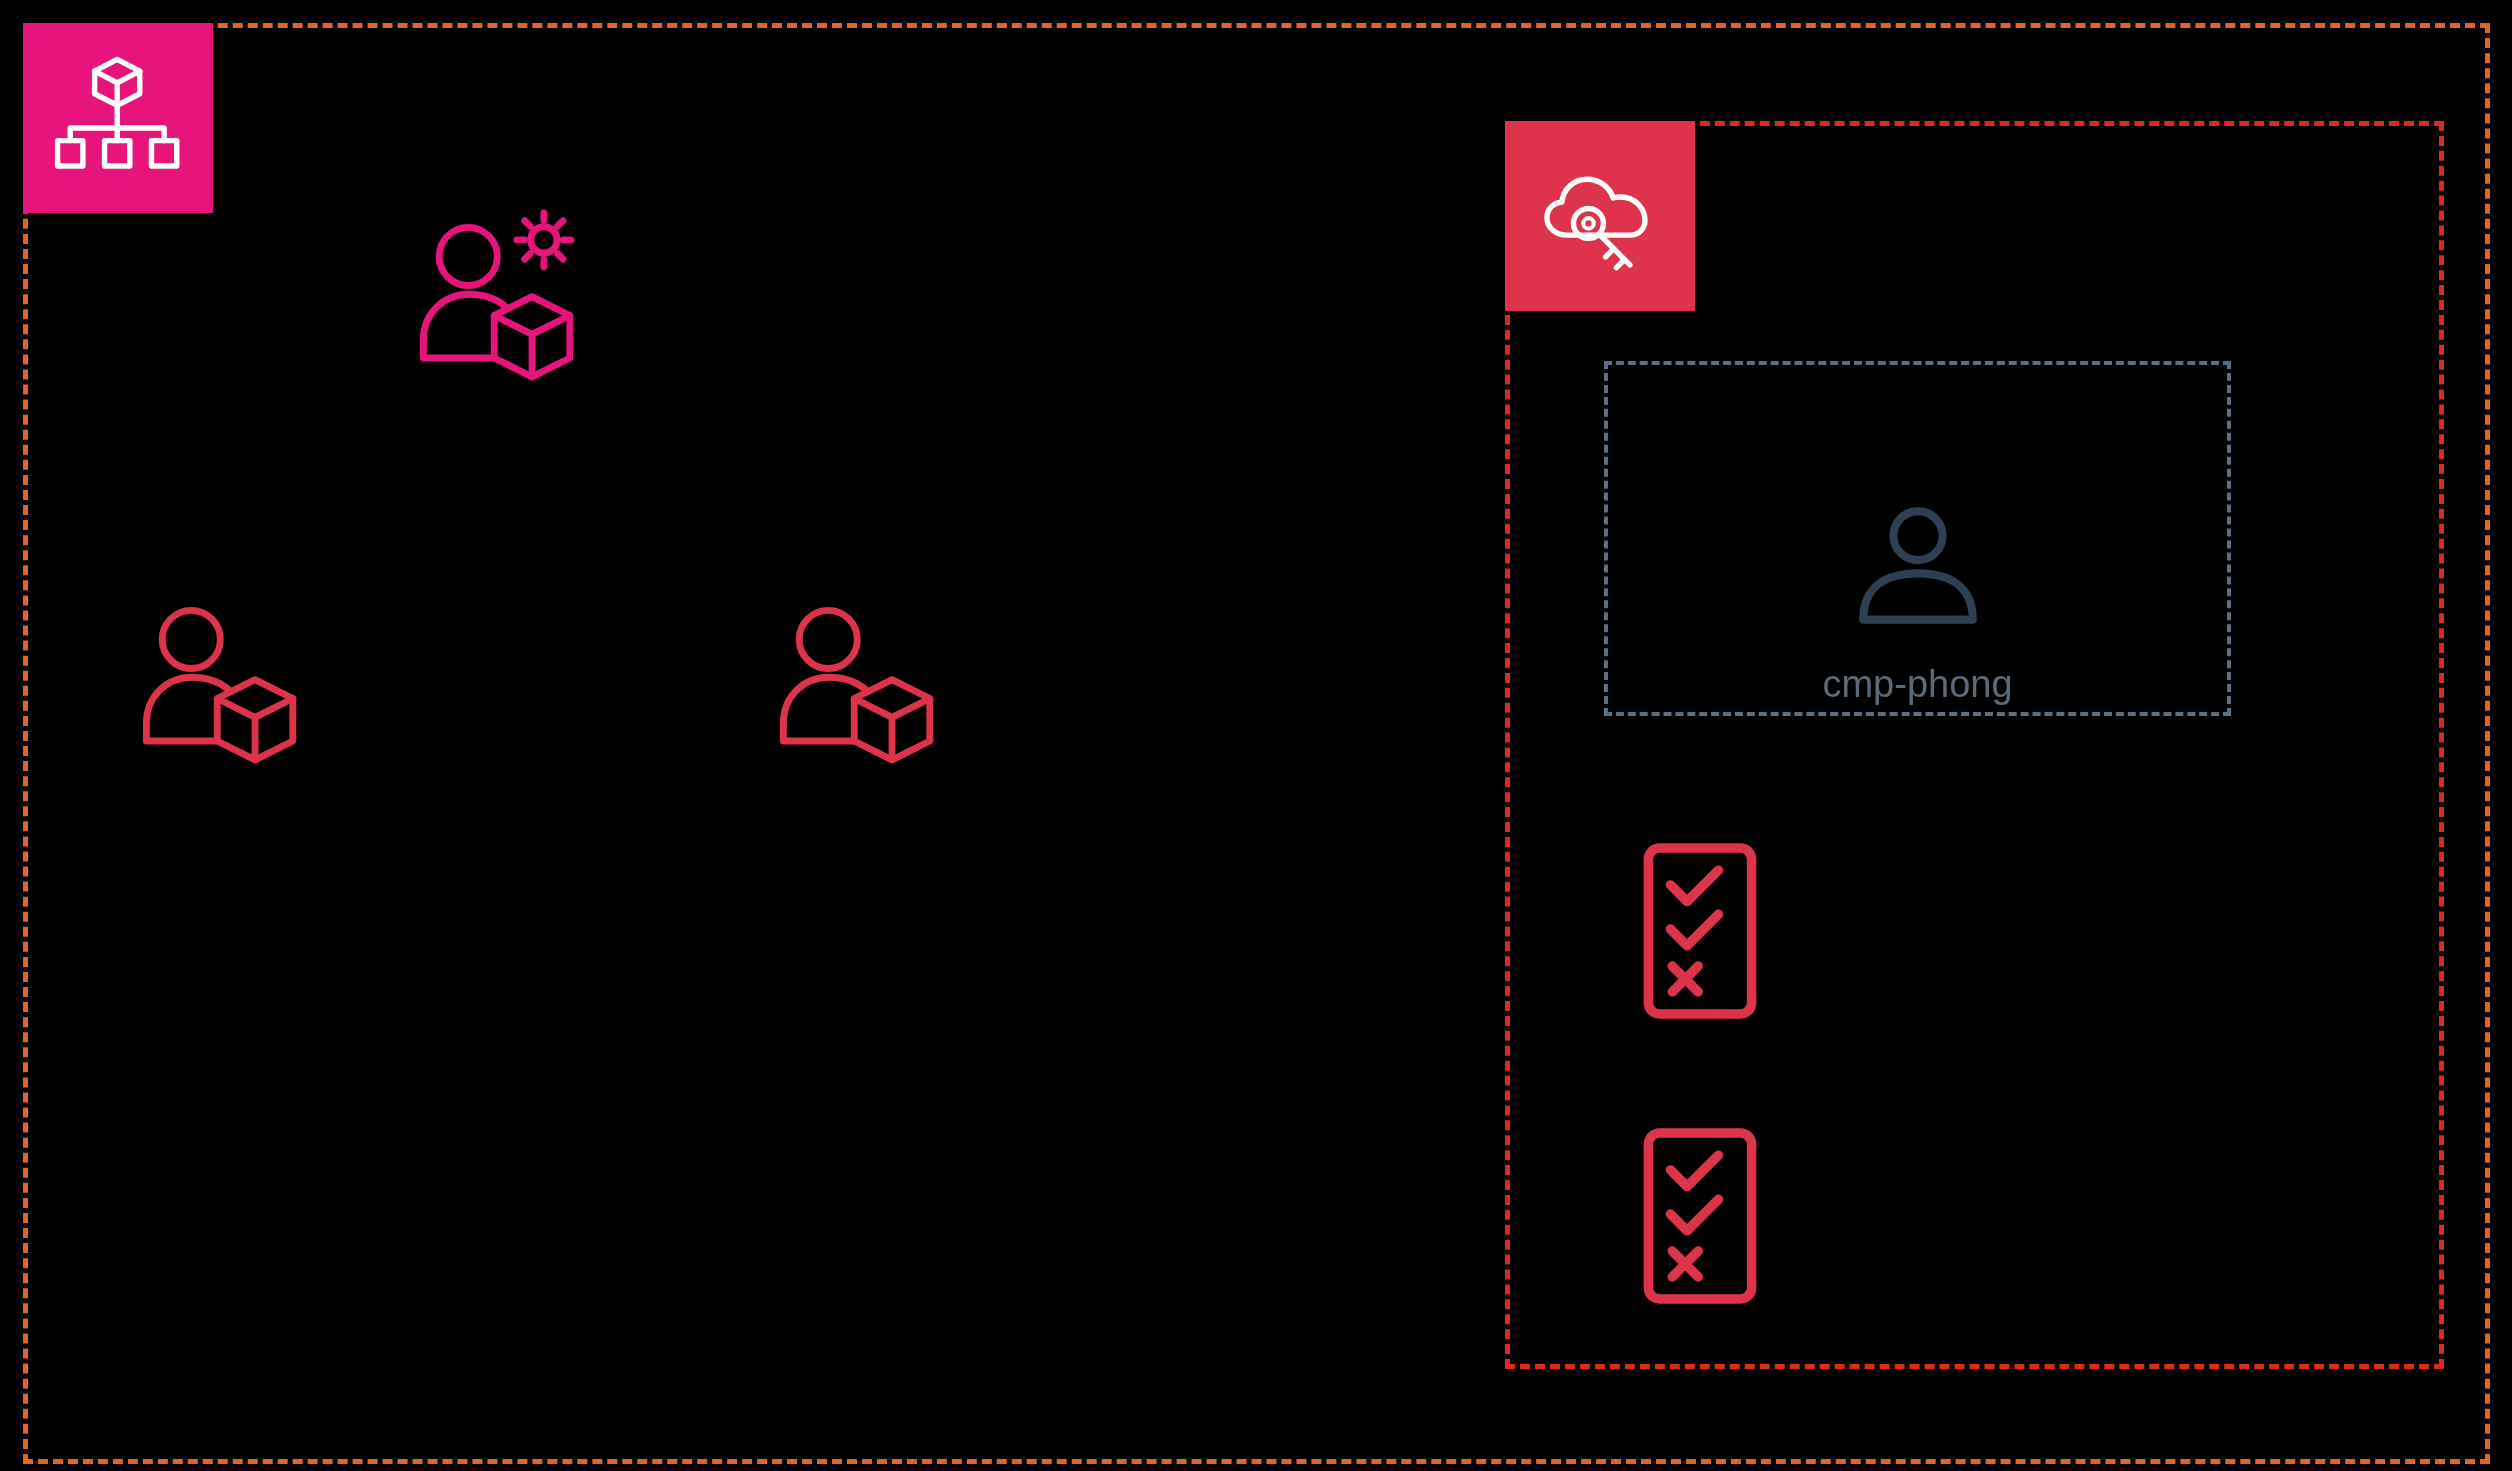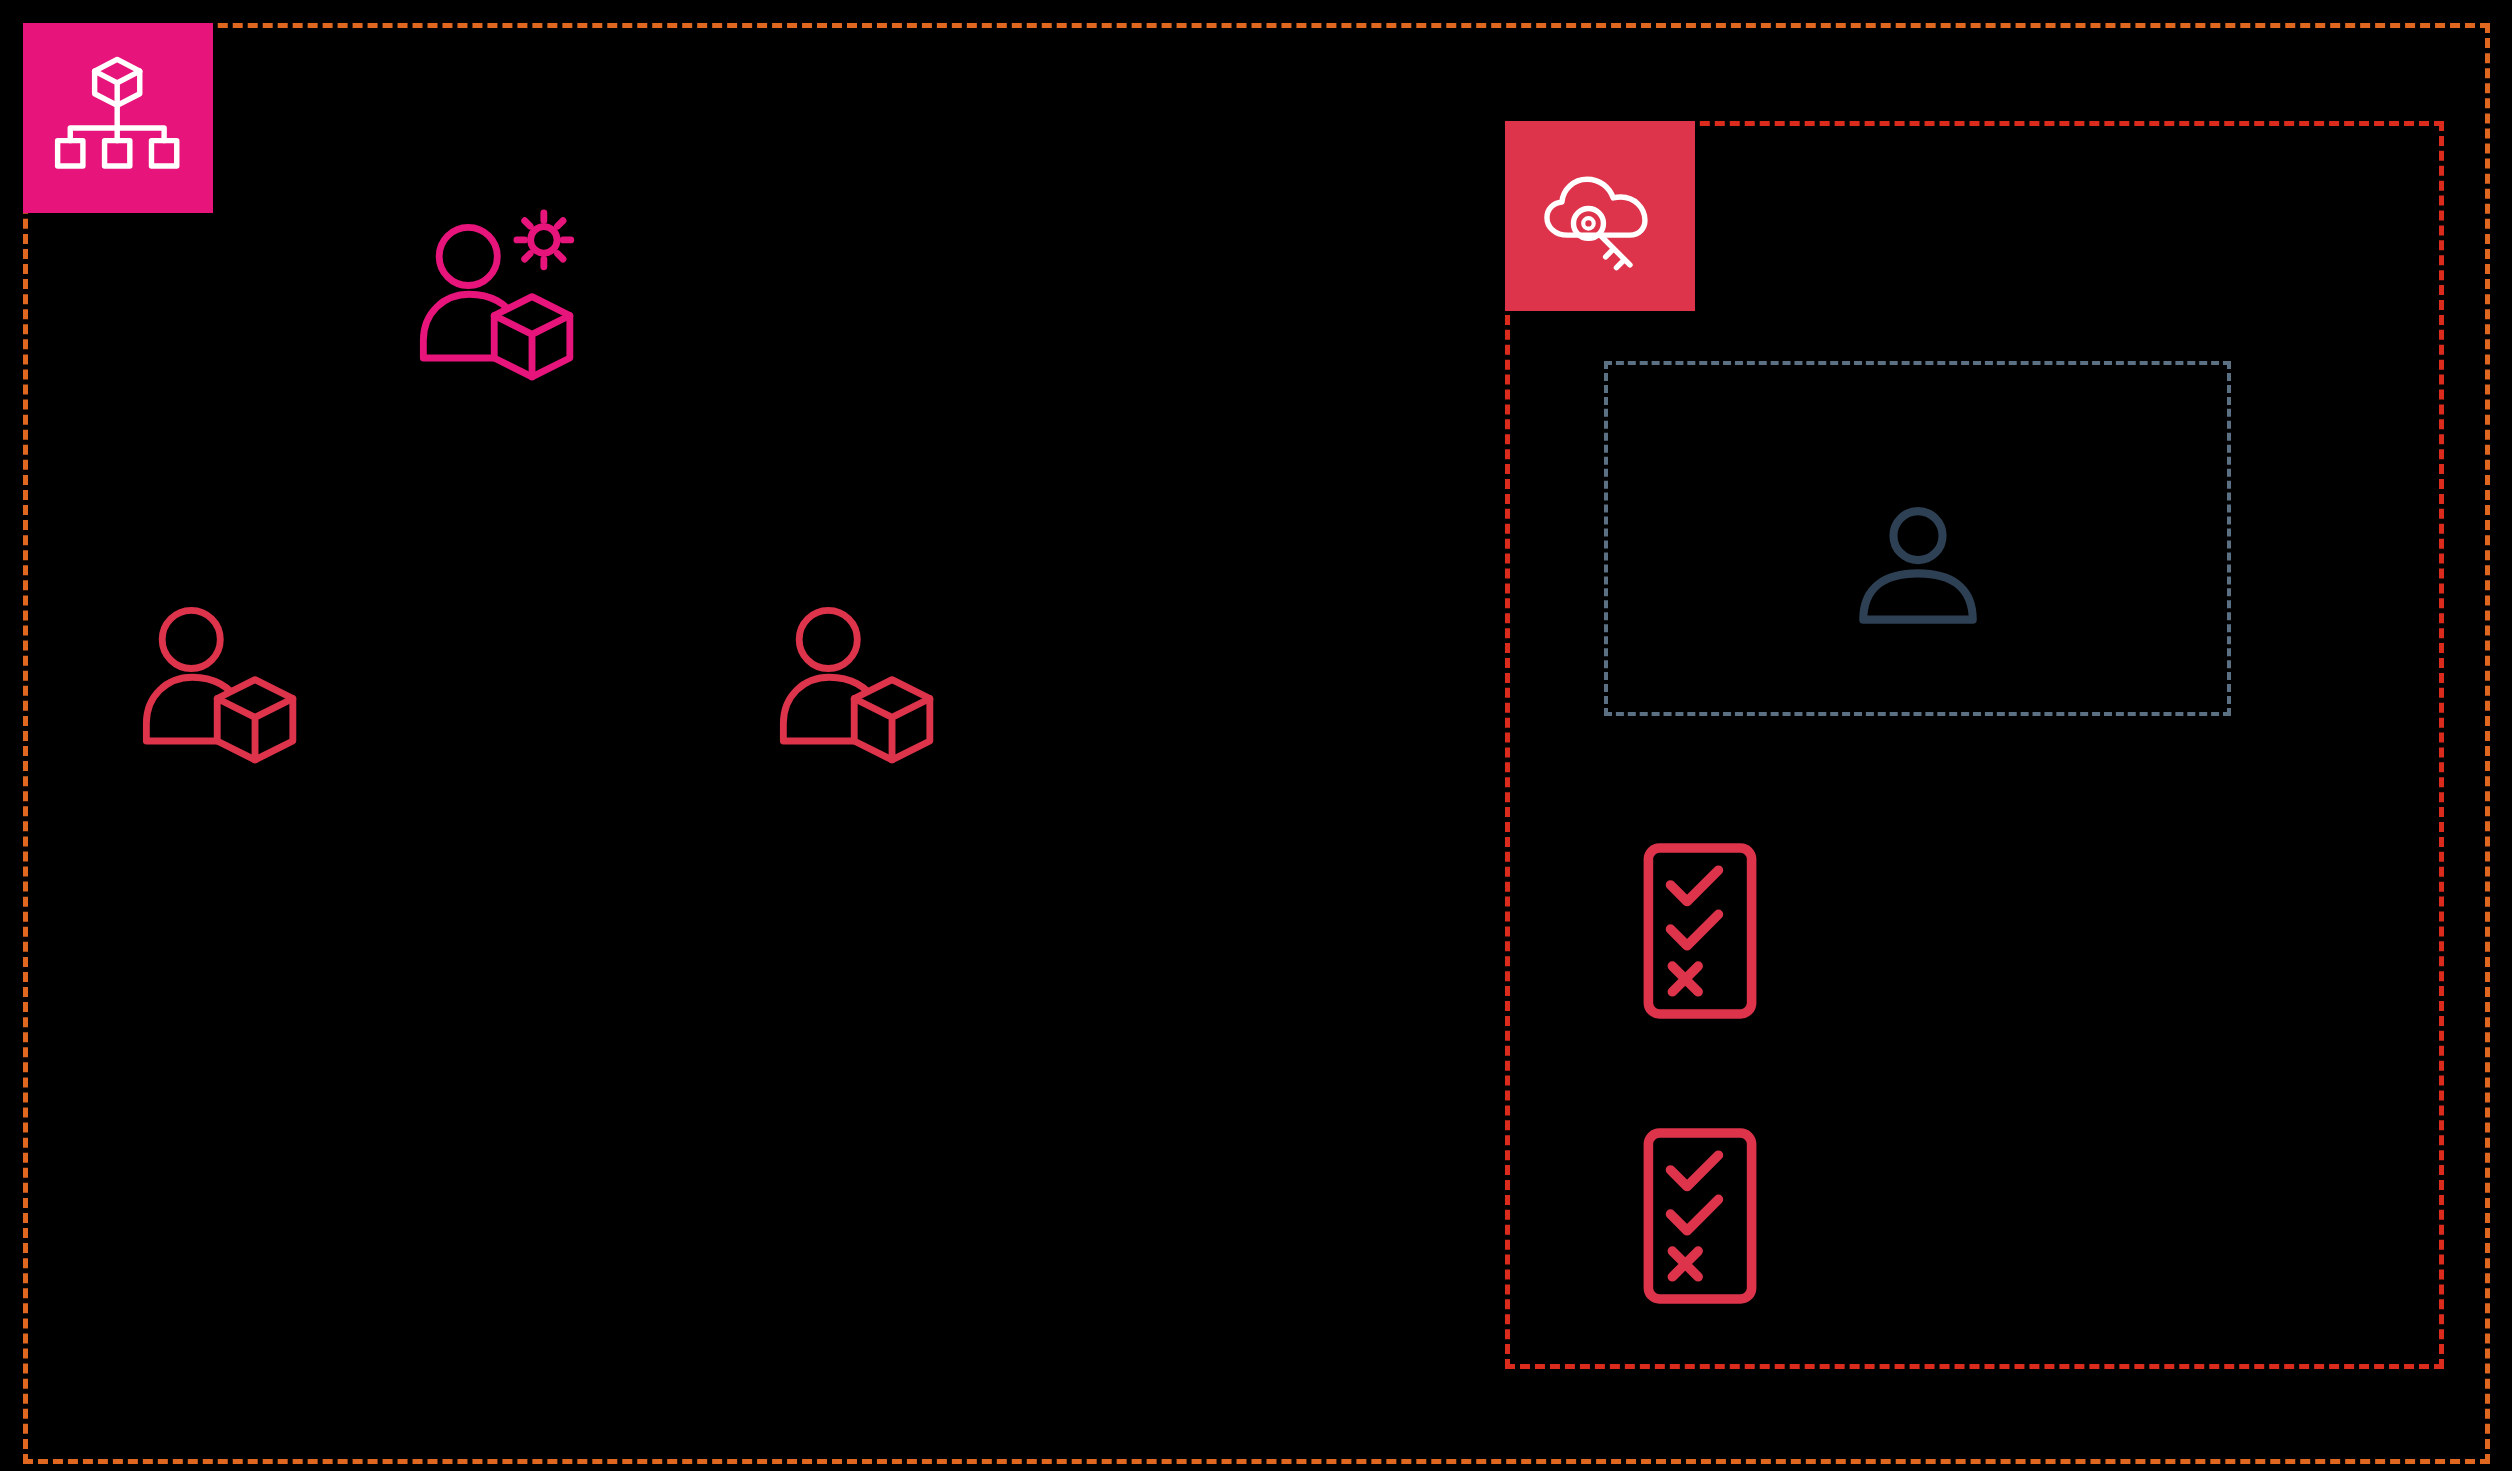--- a/index.html
+++ b/index.html
@@ -133,20 +133,21 @@
       <circle cx="33.5" cy="44" r="2.9" stroke-width="2.3"></circle>
       <path d="M39.5,50 L56.5,67 M47.5,58 L43,62.5 M53.5,64 L49,68.5"></path>
     </svg>
   </div>
 
   <div class="boundary" id="user-box">
     <svg viewBox="0 0 80 80" fill="none" stroke="currentColor" stroke-width="4.3" stroke-linejoin="round" stroke-linecap="round" id="user-icon">
       <circle cx="40" cy="21" r="13"></circle>
       <path d="M11,65.5 C11,48 23,41 40,41 C57,41 69,48 69,65.5 Z"></path>
     </svg>
+    <div id="user-label">cmp-phong</div>
   </div>
 
   <div class="ps-icon" id="ps-1">
     <svg viewBox="0 0 80 102" fill="none" stroke="currentColor" stroke-width="5.2" stroke-linejoin="round" stroke-linecap="round">
       <rect x="12" y="6" width="56" height="90" rx="6"></rect>
       <path d="M24,26 l9,9 l17,-17"></path>
       <path d="M24,50 l9,9 l17,-17"></path>
       <path d="M25,70 l14,14 M39,70 l-14,14"></path>
     </svg>
   </div>

